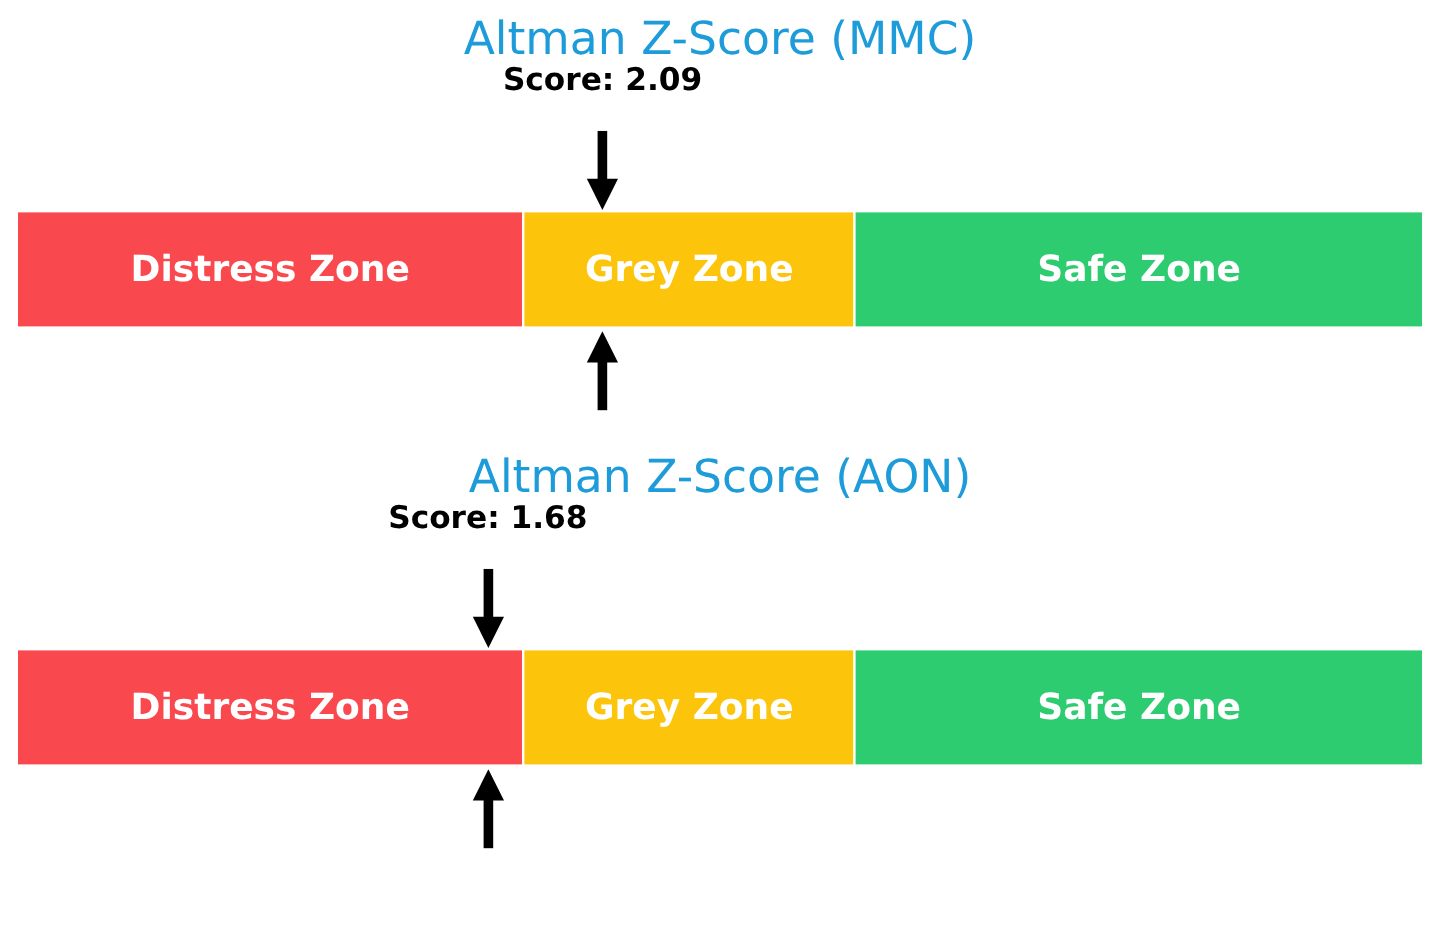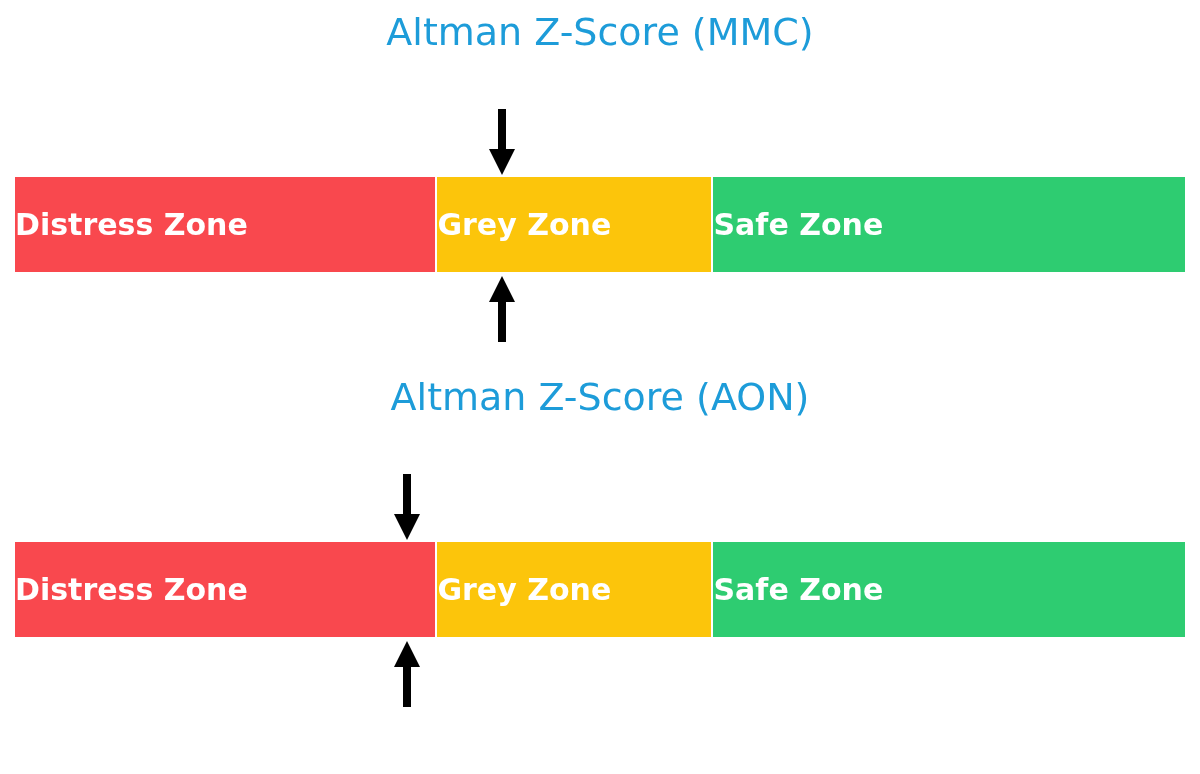--- a/index.html
+++ b/index.html
@@ -30,32 +30,33 @@
     transform: translateX(-50%);
   }
   .arrow-down { top: 109px; }
   .arrow-up   { top: 276px; }
   .bar {
     position: absolute; top: 177px; left: 15px;
     width: 1170px; height: 95px;
     display: flex; gap: 2px;
   }
   .zone {
-    display: flex; align-items: center; justify-content: flex-start;
+    display: flex; align-items: center; justify-content: center;
     font-size: 30px; font-weight: bold;
     overflow: hidden; white-space: nowrap;
   }
 </style>
 </head>
 <body>
 
 <div class="canvas">
 
   <section class="gauge" id="gauge-0">
     <h2 class="title" style="color: rgb(29, 156, 217);">Altman Z-Score (MMC)</h2>
+    <div class="score arrow-pos" style="left: 502.112px;">Score: 2.09</div>
     <svg class="arrow arrow-down arrow-pos" viewBox="0 0 30 66" style="left: 502.112px;">
       <rect class="arrow-fill" x="11" y="0" width="8" height="42" fill="#000000"></rect>
       <polygon class="arrow-fill" points="2,40 28,40 15,66" fill="#000000"></polygon>
     </svg>
     <div class="bar">
       <div class="zone" style="background: rgb(249, 72, 78); color: rgb(255, 255, 255); flex-grow: 1.81; flex-basis: 0px;">
         <span>Distress Zone</span>
       </div>
       <div class="zone" style="background: rgb(252, 197, 11); color: rgb(255, 255, 255); flex-grow: 1.18; flex-basis: 0px;">
         <span>Grey Zone</span>
@@ -65,20 +66,21 @@
       </div>
     </div>
     <svg class="arrow arrow-up arrow-pos" viewBox="0 0 30 66" style="left: 502.112px;">
       <polygon class="arrow-fill" points="2,26 28,26 15,0" fill="#000000"></polygon>
       <rect class="arrow-fill" x="11" y="24" width="8" height="42" fill="#000000"></rect>
     </svg>
   </section>
 
   <section class="gauge" id="gauge-1">
     <h2 class="title" style="color: rgb(29, 156, 217);">Altman Z-Score (AON)</h2>
+    <div class="score arrow-pos" style="left: 406.554px;">Score: 1.68</div>
     <svg class="arrow arrow-down arrow-pos" viewBox="0 0 30 66" style="left: 406.554px;">
       <rect class="arrow-fill" x="11" y="0" width="8" height="42" fill="#000000"></rect>
       <polygon class="arrow-fill" points="2,40 28,40 15,66" fill="#000000"></polygon>
     </svg>
     <div class="bar">
       <div class="zone" style="background: rgb(249, 72, 78); color: rgb(255, 255, 255); flex-grow: 1.81; flex-basis: 0px;">
         <span>Distress Zone</span>
       </div>
       <div class="zone" style="background: rgb(252, 197, 11); color: rgb(255, 255, 255); flex-grow: 1.18; flex-basis: 0px;">
         <span>Grey Zone</span>

